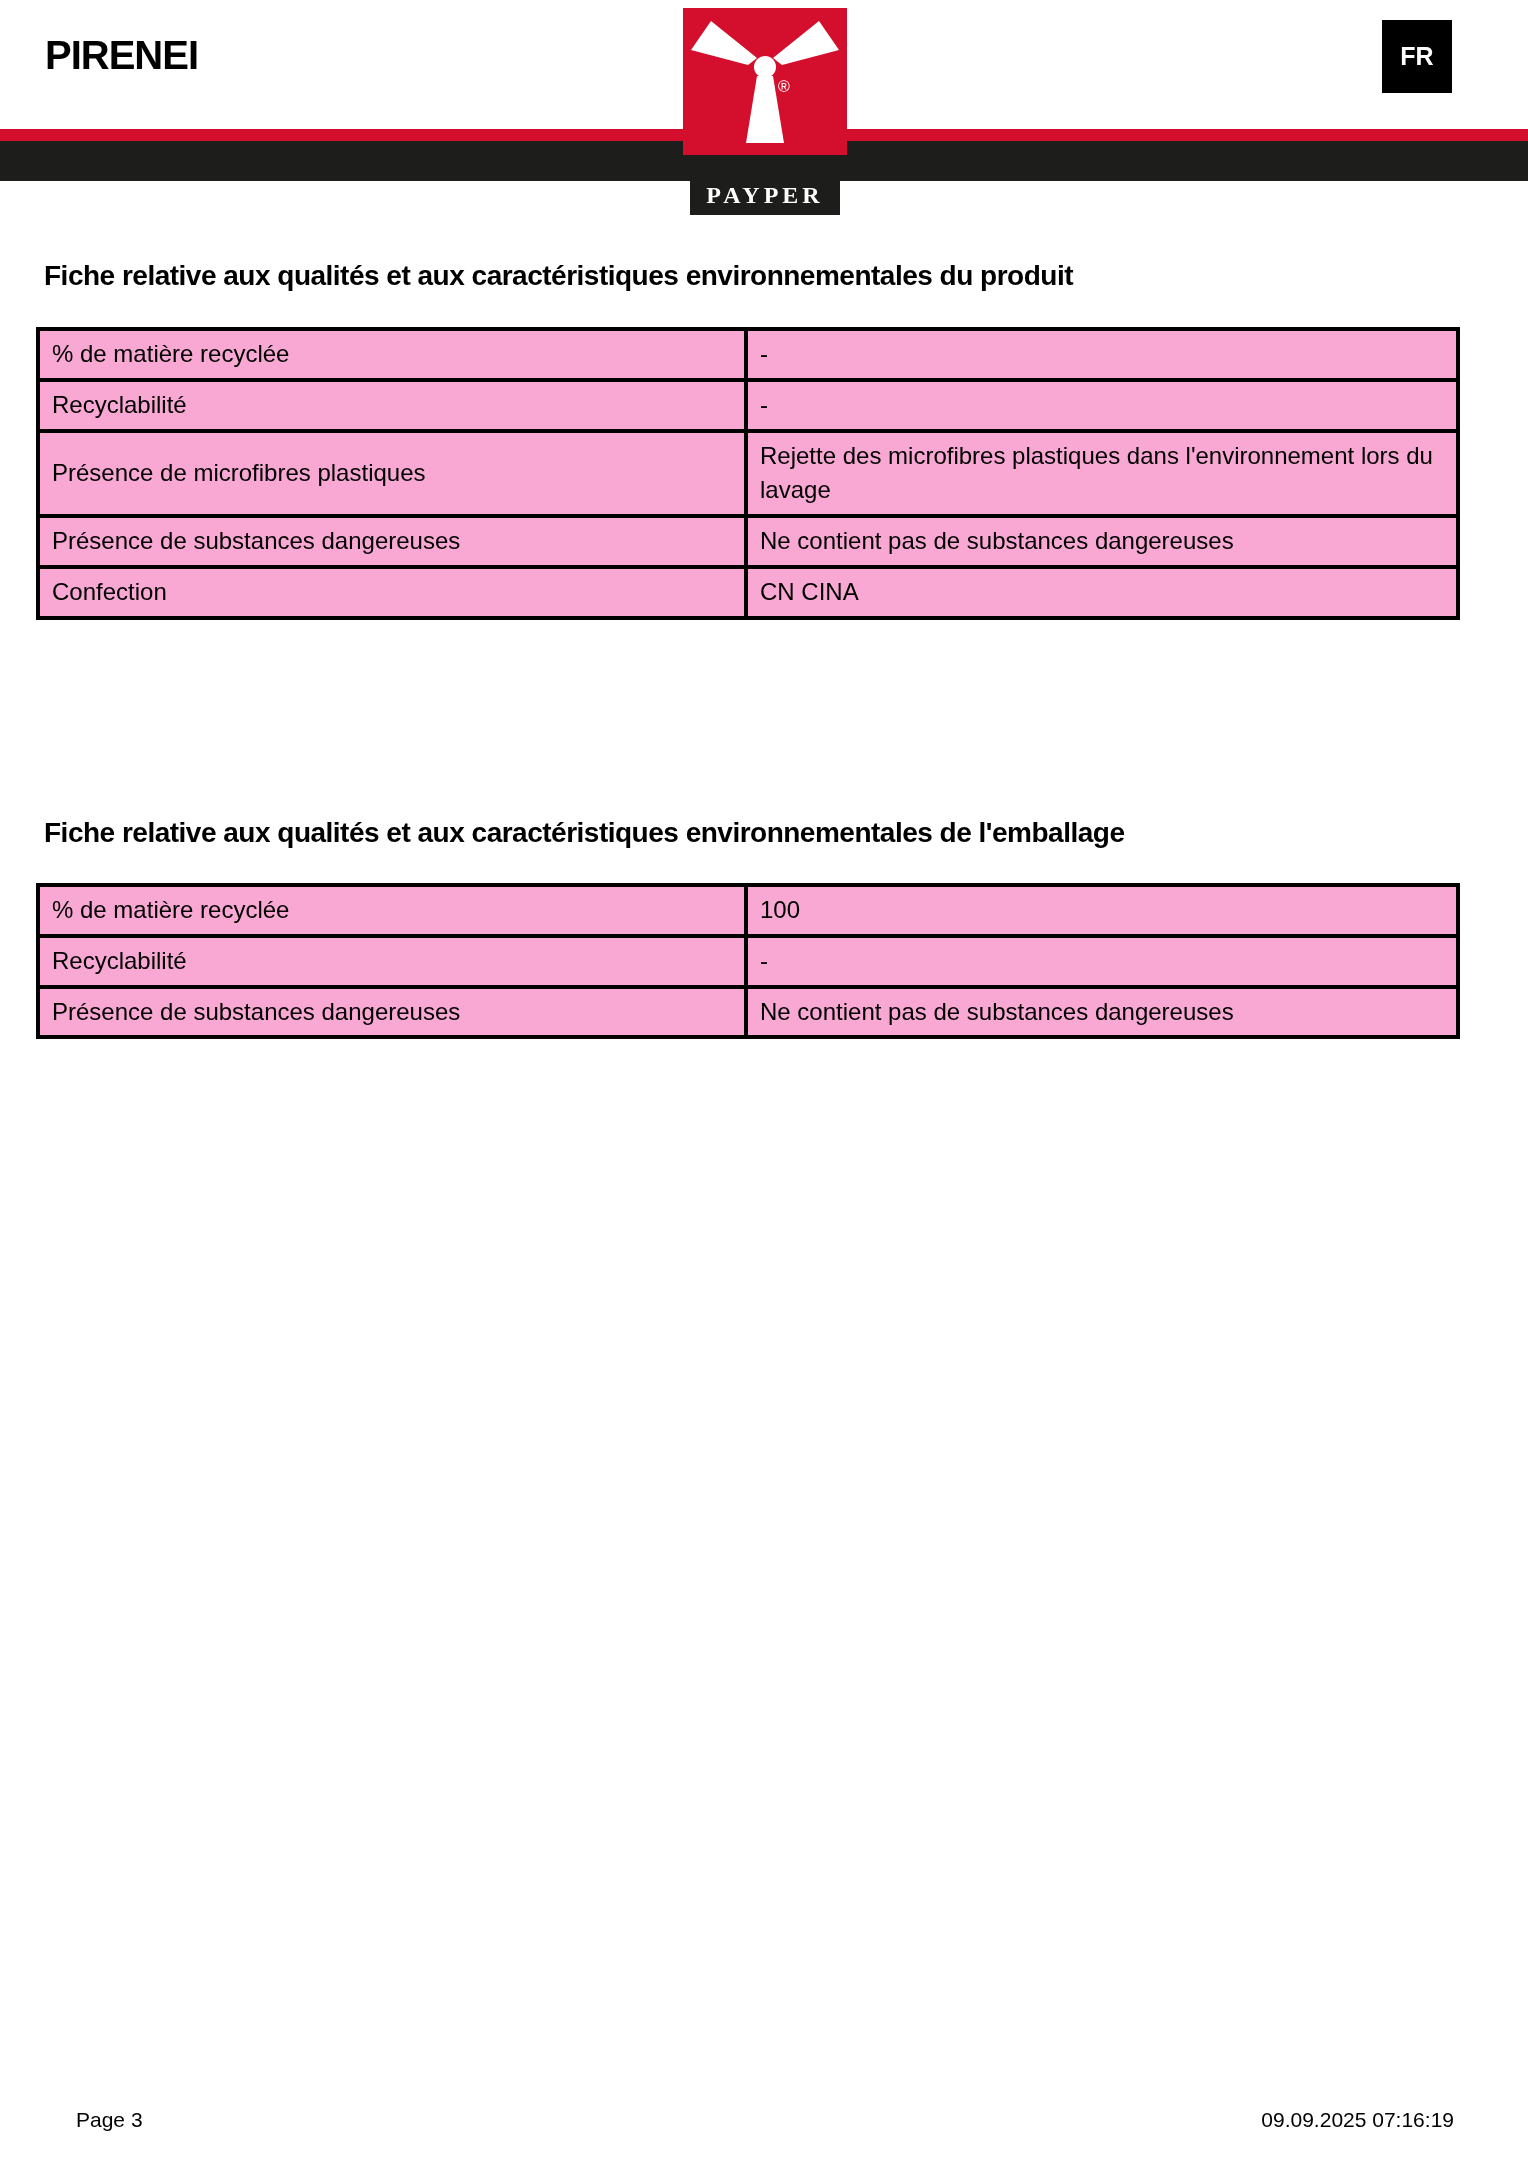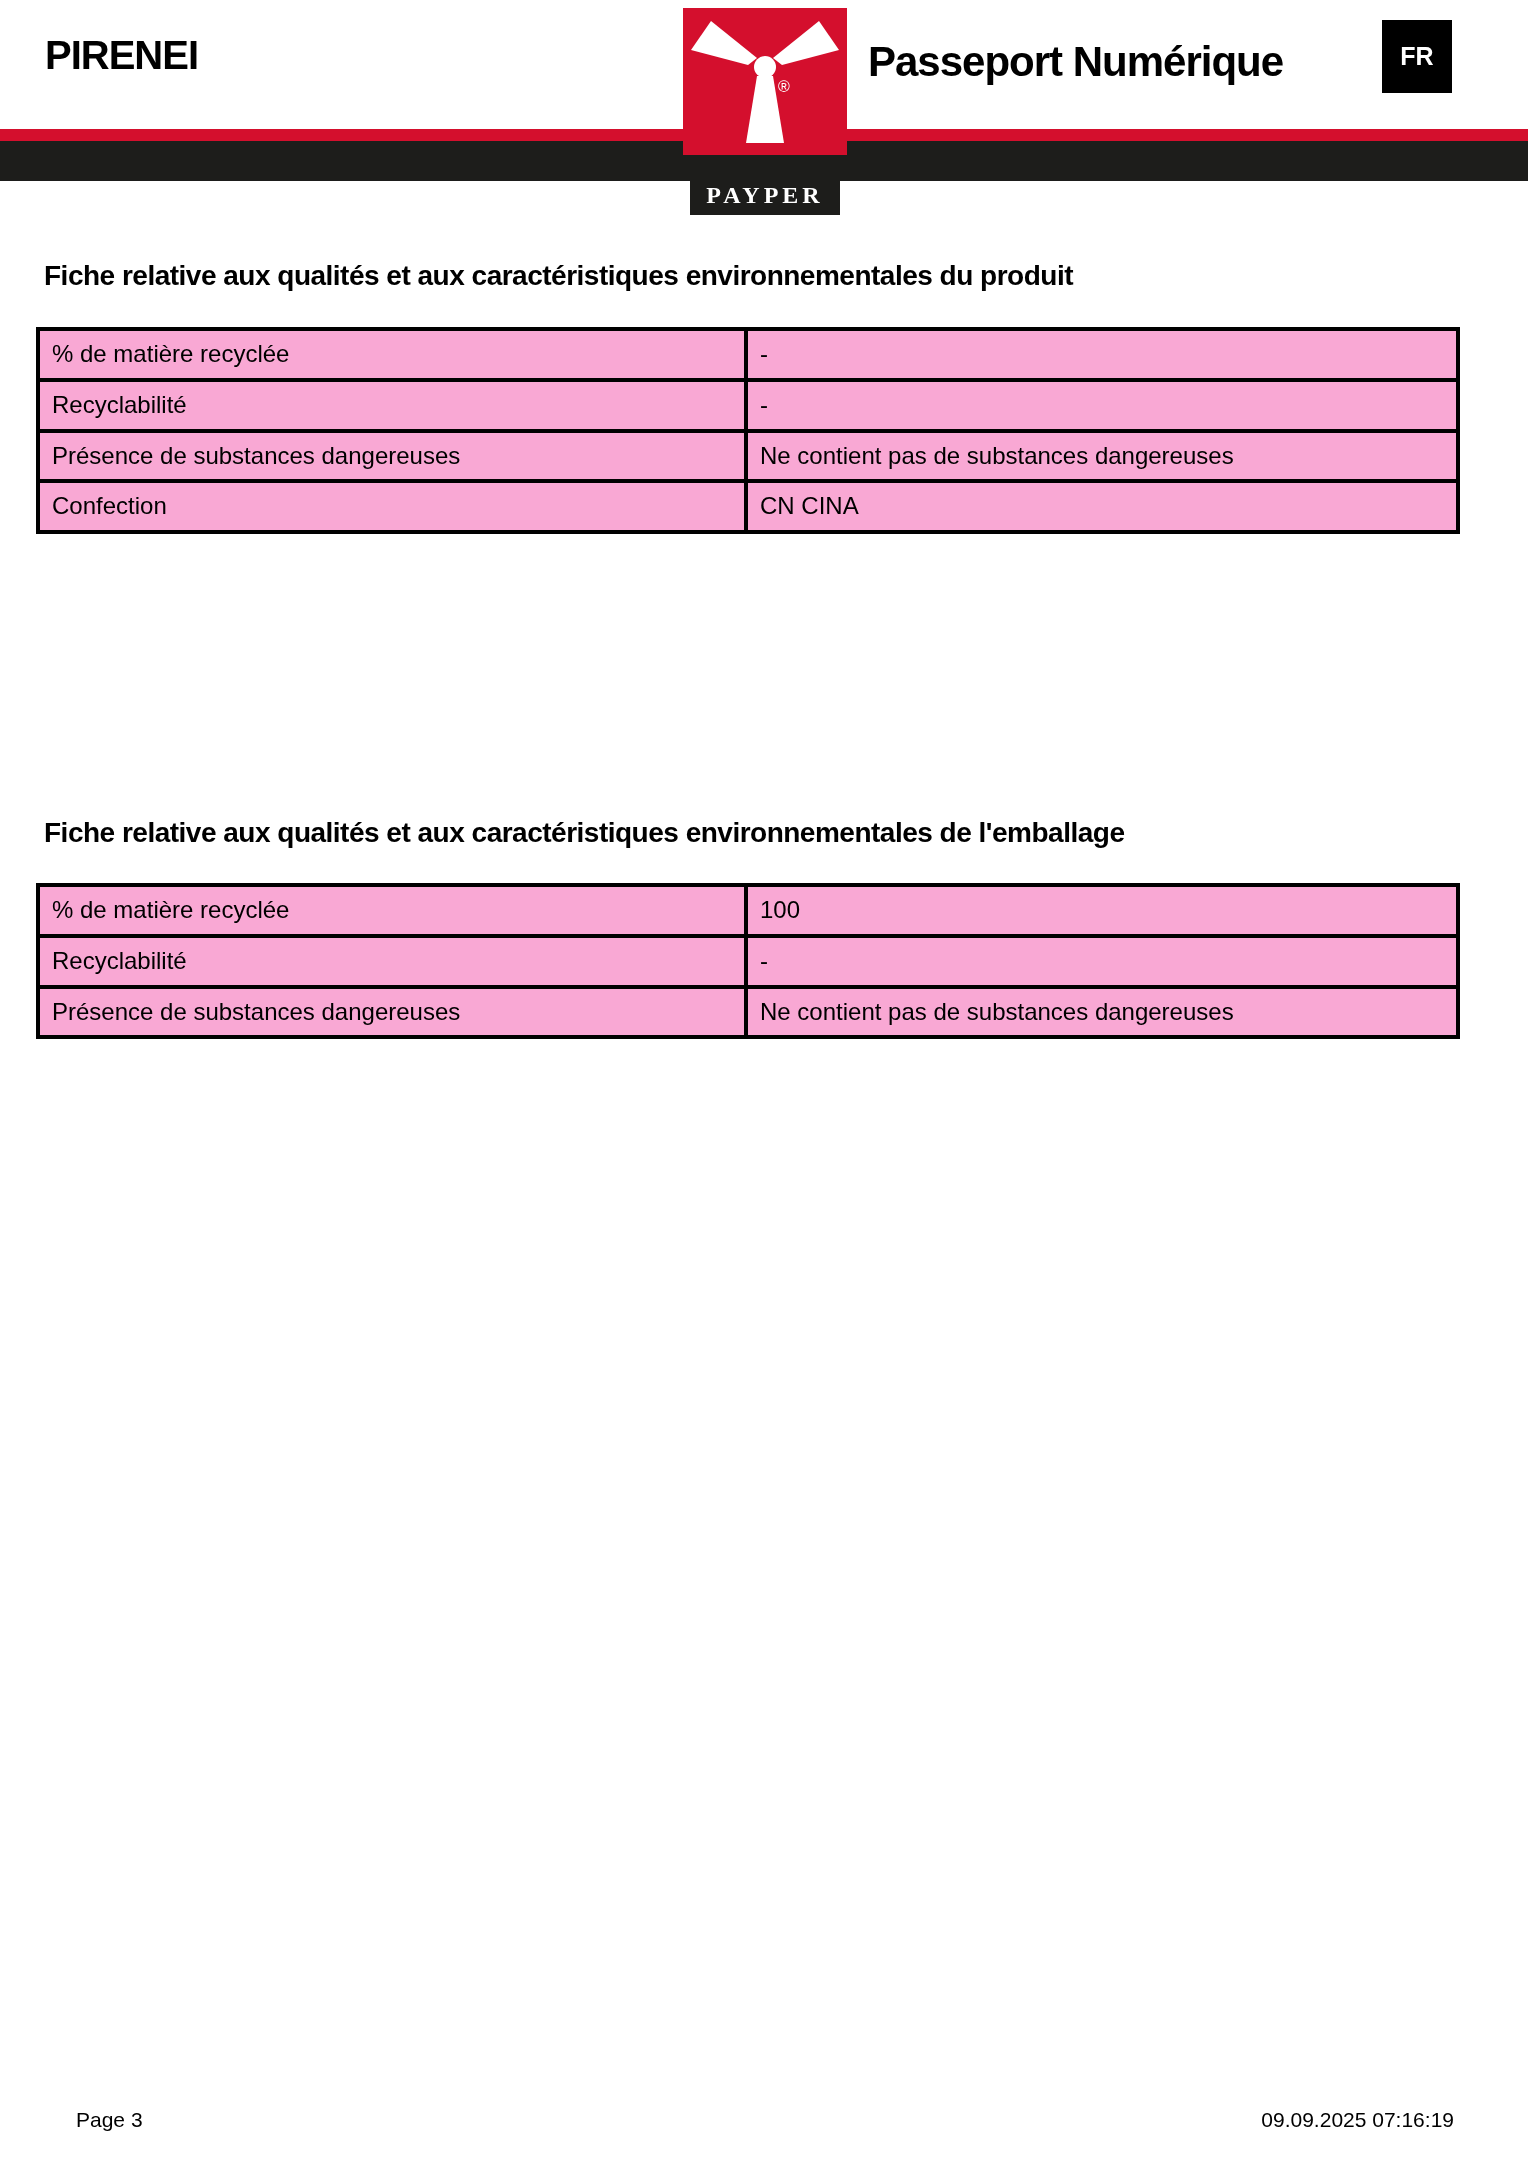--- a/index.html
+++ b/index.html
@@ -83,21 +83,20 @@
   .footer-date {
     position:absolute; right:74px; top:2108px; font-size:21px; text-align:right;
   }
 </style>
 </head>
 <body>
 
 <div class="page">
 
   <div class="product-name">PIRENEI</div>
-  <div class="doc-title">Passeport Numérique</div>
   <div class="lang-badge">
     <span>FR</span>
   </div>
 
   <div class="bar-red"></div>
   <div class="bar-black"></div>
 
   <div class="brand-logo">
     <svg class="logo-square" width="164" height="147" viewBox="0 0 164 147" xmlns="http://www.w3.org/2000/svg">
       <rect x="0" y="0" width="164" height="147" fill="#d40f2d"></rect>
@@ -114,20 +113,24 @@
 
   <table class="data-table" id="product-table">
     <tbody>
       <tr>
         <td class="label-cell">% de matière recyclée</td>
         <td class="value-cell">-</td>
       </tr>
       <tr>
         <td class="label-cell">Recyclabilité</td>
         <td class="value-cell">-</td>
+      </tr>
+      <tr>
+        <td class="label-cell">Présence de microfibres plastiques</td>
+        <td class="value-cell">Rejette des microfibres plastiques dans l'environnement lors du lavage</td>
       </tr>
       <tr>
         <td class="label-cell">Présence de substances dangereuses</td>
         <td class="value-cell">Ne contient pas de substances dangereuses</td>
       </tr>
       <tr>
         <td class="label-cell">Confection</td>
         <td class="value-cell">CN CINA</td>
       </tr>
     </tbody>

